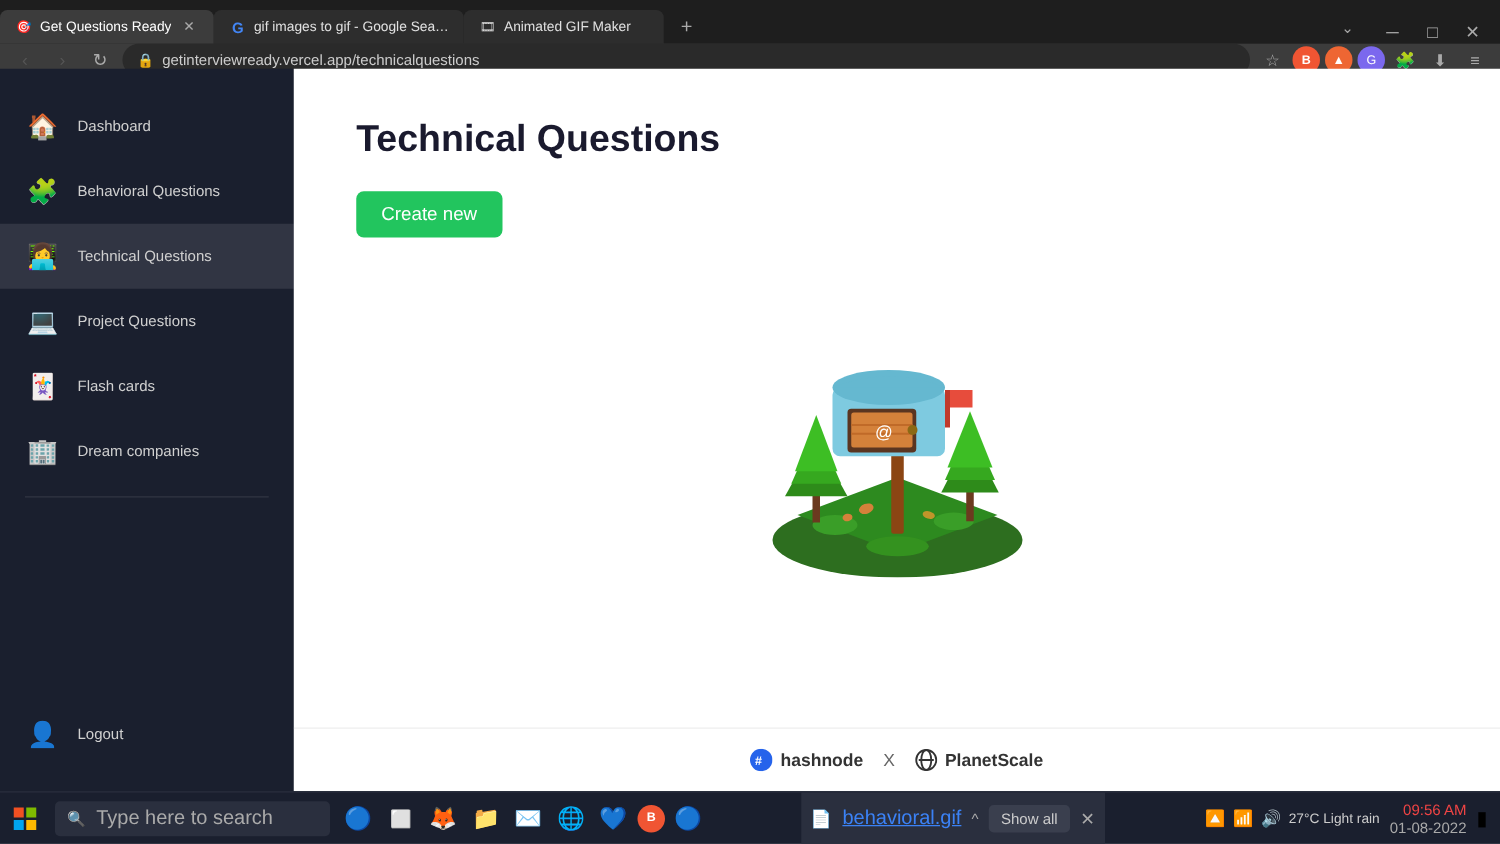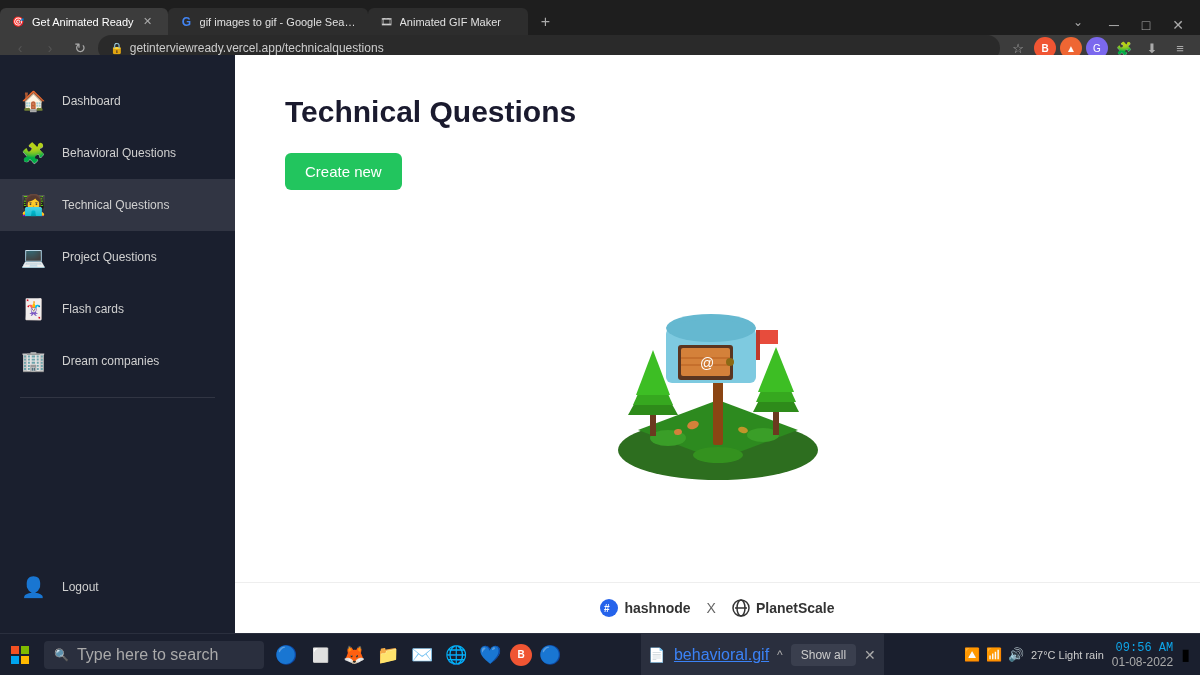--- a/index.html
+++ b/index.html
@@ -37,21 +37,21 @@
     .sidebar-item.active { background: rgba(255,255,255,0.1); }
     .sidebar-icon { width: 28px; height: 28px; display: flex; align-items: center; justify-content: center; font-size: 20px; flex-shrink: 0; }
     .sidebar-label { font-size: 12px; color: #d0d0d0; }
     .sidebar-divider { height: 1px; background: rgba(255,255,255,0.1); margin: 10px 20px; }
     .sidebar-logout { margin-top: auto; }
 
     
     .main-content { flex: 1; background: #ffffff; display: flex; flex-direction: column; overflow-y: auto; }
     .content-body { padding: 40px 50px; flex: 1; }
     .page-title { font-size: 30px; font-weight: 700; color: #1a1a2e; margin-bottom: 24px; }
-    .create-btn { background: #22c55e; color: white; border: none; border-radius: 6px; padding: 10px 20px; font-size: 15px; font-weight: 500; cursor: pointer; margin-bottom: 30px; }
+    .create-btn { background: #22c55e; color: white; border: none; border-radius: 6px; padding: 10px 20px; font-size: 15px; font-weight: 500; cursor: pointer; margin-bottom: 12px; }
 
     .empty-state { display: flex; flex-direction: column; align-items: center; justify-content: center; padding: 40px 20px; }
     .mailbox-illustration { width: 280px; height: 220px; position: relative; margin-bottom: 20px; }
     .empty-text { font-size: 16px; color: #888; text-align: center; }
 
     
     .content-footer { border-top: 1px solid #eee; padding: 16px 50px; display: flex; align-items: center; justify-content: center; gap: 16px; }
     .footer-logo { display: flex; align-items: center; gap: 6px; font-size: 14px; font-weight: 600; color: #333; }
     .footer-x { font-size: 14px; color: #666; }
 
@@ -66,36 +66,36 @@
     .download-bar { background: #2a2f3e; display: flex; align-items: center; margin-left: auto; padding: 0 8px; height: 100%; gap: 8px; }
     .download-item { display: flex; align-items: center; gap: 8px; }
     .download-filename { font-size: 16px; color: #3b82f6; text-decoration: underline; }
     .download-chevron { font-size: 12px; color: #aaa; cursor: pointer; }
     .show-all-btn { background: #3a3f4e; color: #ccc; border: none; border-radius: 4px; padding: 4px 10px; font-size: 12px; cursor: pointer; }
     .download-close { color: #aaa; cursor: pointer; font-size: 14px; }
 
     .taskbar-right { display: flex; align-items: center; gap: 8px; padding: 0 10px; margin-left: auto; }
     .sys-icons { display: flex; align-items: center; gap: 6px; font-size: 13px; color: #ccc; }
     .clock { display: flex; flex-direction: column; align-items: flex-end; }
-    .time { font-size: 12px; color: #0ea5e9; font-family: Liberation Mono, monospace; }
+    .time { font-size: 12px; color: #ef4444; }
     .date { font-size: 12px; color: #aaa; }
 
     
     .mailbox-svg { width: 100%; height: 100%; }
   </style>
 </head>
 <body>
 
 <div class="browser-chrome">
 
   <div class="tab-bar">
 
     <div class="tab active">
       <span class="tab-favicon">🎯</span>
-      <span class="tab-title">Get Animated Ready</span>
+      <span class="tab-title">Get Questions Ready</span>
       <span class="tab-close">✕</span>
     </div>
 
     <div class="tab">
       <span class="tab-favicon" style="color:#4285f4; font-weight:bold; font-size:12px;">G</span>
       <span class="tab-title">gif images to gif - Google Search</span>
     </div>
 
     <div class="tab">
       <span class="tab-favicon">🎞</span>

